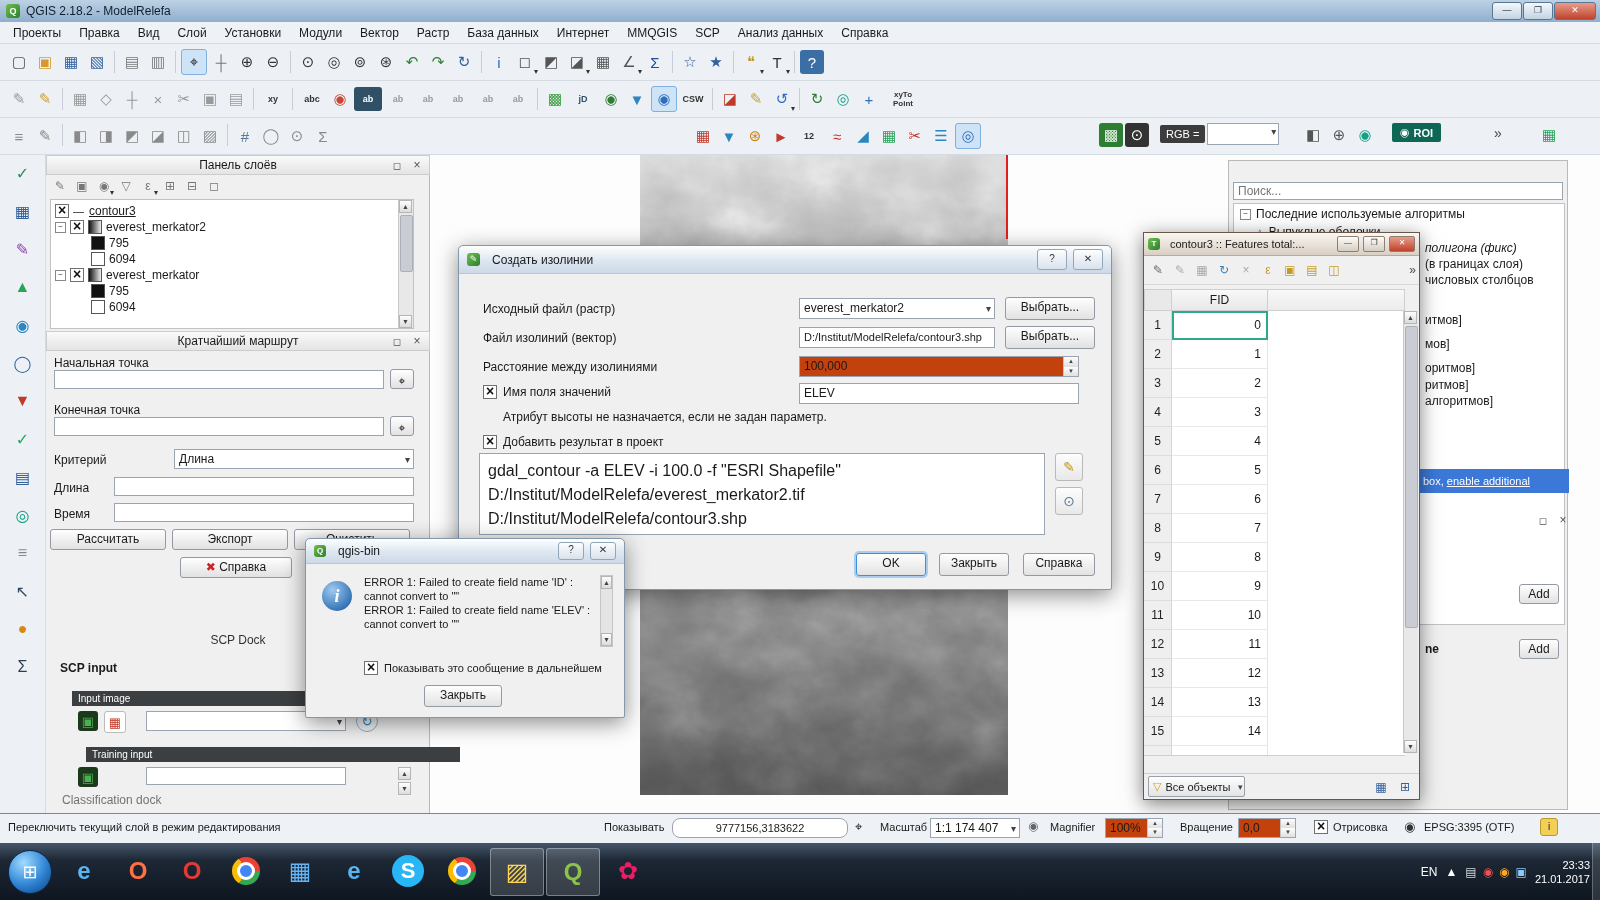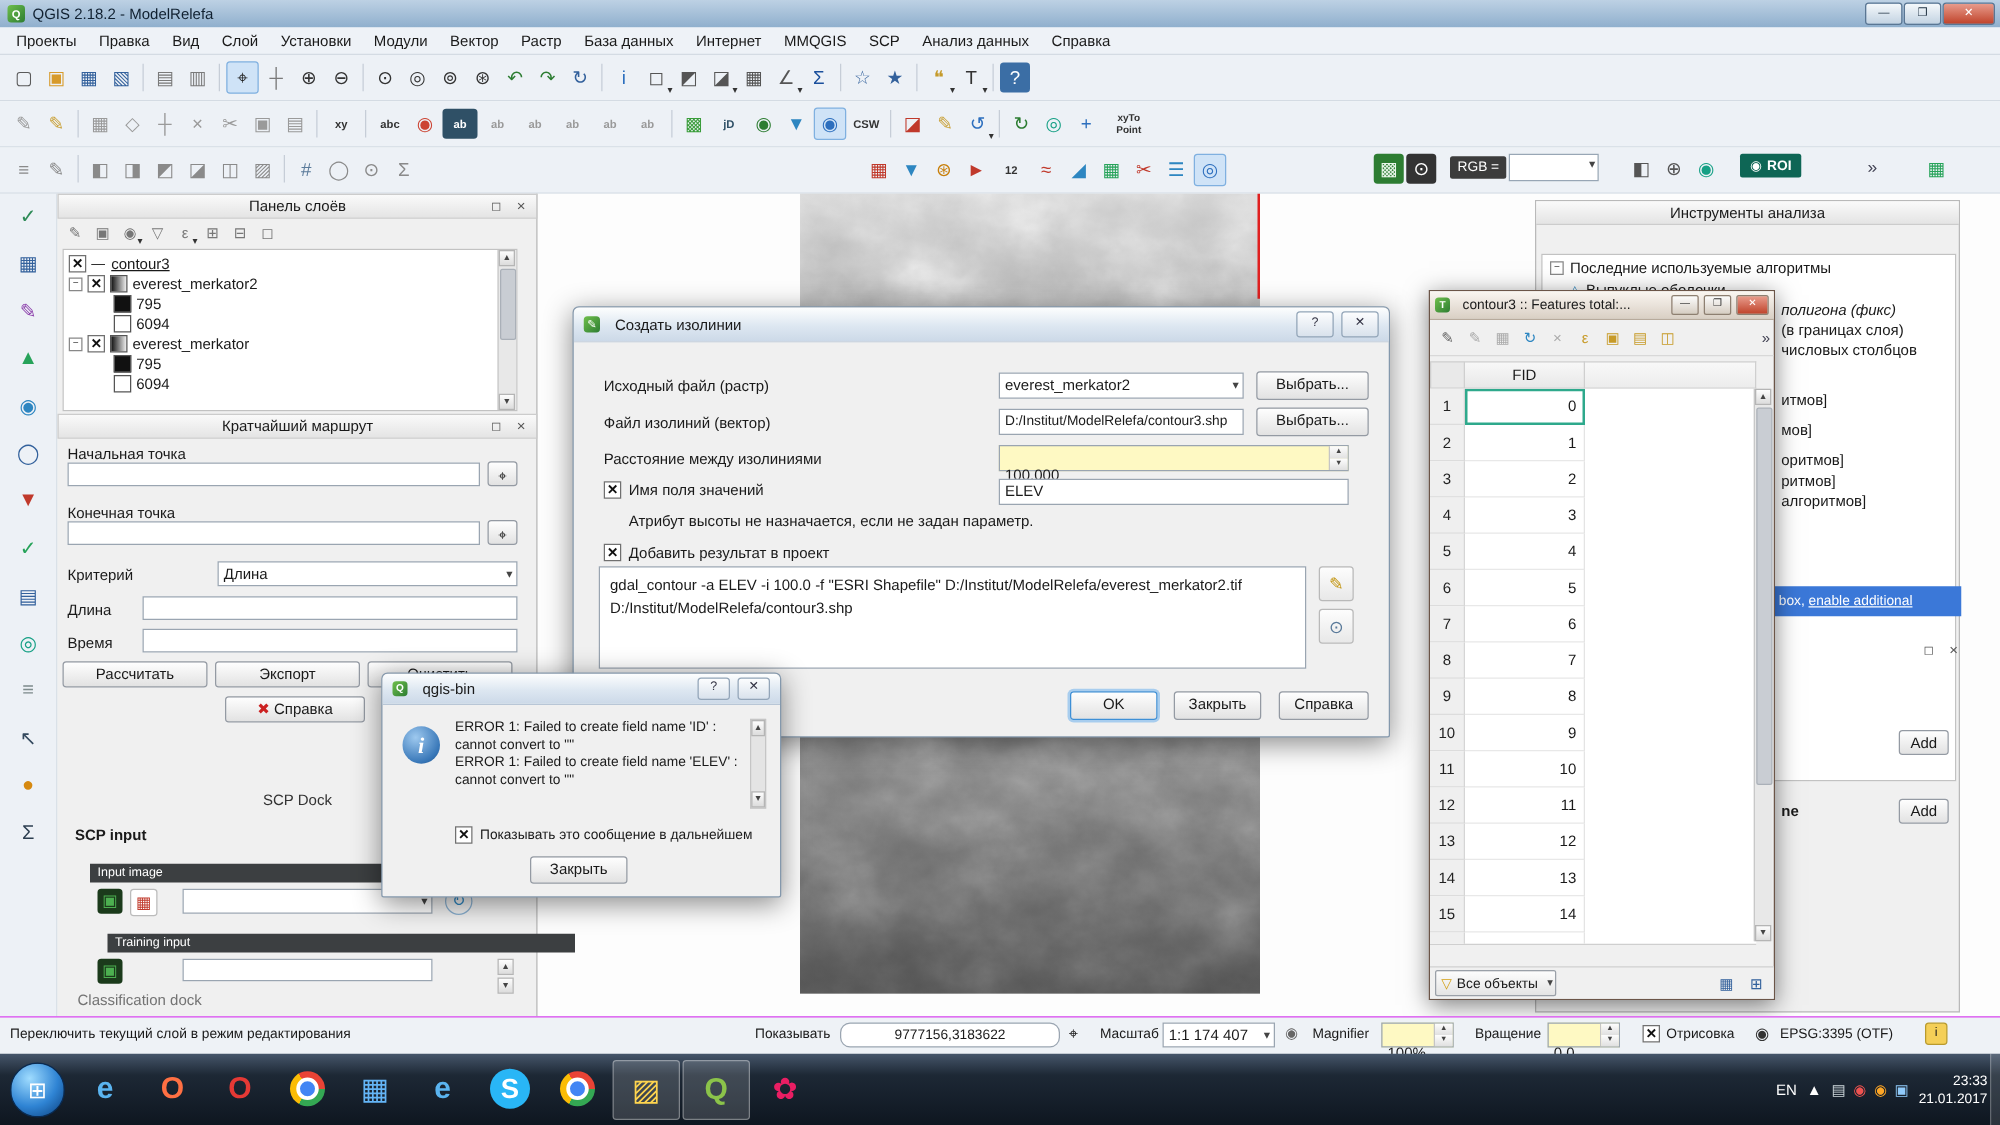--- a/index.html
+++ b/index.html
@@ -72,21 +72,21 @@
   .layer-name.sel{text-decoration:underline;}
   .vscroll{position:absolute;right:0;top:0;bottom:0;width:14px;background:#e8e8e8;border-left:1px solid #c8c8c8;}
   .vs-btn{position:absolute;left:0;width:13px;height:13px;background:linear-gradient(#fdfdfd,#dcdcdc);border:1px solid #b5b5b5;box-sizing:border-box;font-size:7px;text-align:center;line-height:11px;color:#444;}
   .vs-up{top:0;} .vs-up::after{content:"▲";} .vs-down{bottom:0;} .vs-down::after{content:"▼";}
   .vs-thumb{position:absolute;left:1px;width:11px;background:#c9cdd3;border:1px solid #aab0b8;border-radius:2px;}
 
   .fld-label{position:absolute;font-size:12px;color:#1a1a1a;}
   .text-input{position:absolute;background:#fff;border:1px solid #9aa5b1;box-sizing:border-box;font-size:12px;padding:1px 4px;line-height:16px;}
   .combo{position:absolute;background:#fff;border:1px solid #9aa5b1;box-sizing:border-box;font-size:12px;padding:1px 20px 1px 4px;line-height:16px;}
   .combo::after{content:"▾";position:absolute;right:3px;top:2px;font-size:10px;color:#444;}
-  .spin{position:absolute;background:#fef9c3;border:1px solid #9aa5b1;box-sizing:border-box;font-size:12px;padding:15px 18px 1px 4px;line-height:16px;}
+  .spin{position:absolute;background:#c2410c;border:1px solid #9aa5b1;box-sizing:border-box;font-size:12px;padding:1px 18px 1px 4px;line-height:16px;}
   .spin .arr{position:absolute;right:0;top:0;bottom:0;width:14px;border-left:1px solid #c5c5c5;display:flex;flex-direction:column;}
   .spin .arr i{flex:1;font-style:normal;font-size:6px;line-height:8px;text-align:center;background:linear-gradient(#fdfdfd,#e0e0e0);color:#444;}
   .btn{position:absolute;background:linear-gradient(#fefefe,#e2e2e2);border:1px solid #949aa3;border-radius:3px;
     font-size:12px;text-align:center;box-sizing:border-box;padding-top:2px;}
   .btn.focus{border:1px solid #3d8fd6;box-shadow:0 0 0 2px #a8cdee;}
   .xbtn{width:24px;height:20px;line-height:18px;}
   .scp-group-hd{position:absolute;height:15px;background:#3c3f41;color:#fff;font-size:10px;line-height:15px;padding-left:6px;box-sizing:border-box;}
   .chip{position:absolute;width:20px;height:20px;border-radius:3px;display:flex;align-items:center;justify-content:center;font-size:13px;}
 
   
@@ -145,21 +145,21 @@
   .dlg{position:absolute;background:#f0f0f0;border:1px solid #8498ac;border-radius:5px 5px 2px 2px;
     box-shadow:0 5px 22px rgba(0,0,0,.45);box-sizing:border-box;}
   .dlg-title{height:27px;background:linear-gradient(#fdfefe,#dde7f1 55%,#ccd9e8);border-bottom:1px solid #b8c6d6;
     border-radius:5px 5px 0 0;display:flex;align-items:center;padding:0 8px;font-size:12px;gap:6px;}
   .dlg-title .spacer{flex:1;}
   .dlg-btn{width:28px;height:19px;border:1px solid #93a5b8;border-radius:3px;background:linear-gradient(#fcfdfe,#d9e2ec);
     font-size:10px;line-height:17px;text-align:center;color:#334;}
   .contour-dlg{left:458px;top:245px;width:654px;height:345px;z-index:20;}
   .err-dlg{left:305px;top:538px;width:320px;height:180px;z-index:30;}
   .cmd-box{position:absolute;left:20px;top:207px;width:566px;height:82px;background:#fff;border:1px solid #9aa5b1;
-    box-sizing:border-box;font-size:12px;padding:5px 8px;line-height:1.5;word-wrap:break-word;}
+    box-sizing:border-box;font-size:16px;padding:5px 8px;line-height:1.5;word-wrap:break-word;}
   .side-chip{position:absolute;width:26px;height:26px;border:1px solid #b9b9b9;border-radius:3px;
     background:linear-gradient(#fdfdfd,#e8e8e8);display:flex;align-items:center;justify-content:center;font-size:14px;}
   .info-circle{position:absolute;left:16px;top:42px;width:30px;height:30px;border-radius:50%;
     background:radial-gradient(circle at 35% 30%,#9ec9ef,#3877b8 70%,#1d4f86);color:#fff;
     font-family:"Liberation Serif","DejaVu Serif",serif;font-style:italic;font-weight:bold;font-size:18px;
     display:flex;align-items:center;justify-content:center;}
   .err-lines{position:absolute;left:58px;top:36px;width:232px;height:72px;font-size:11px;line-height:14px;overflow:hidden;}
   .err-scroll{position:absolute;left:294px;top:36px;width:13px;height:72px;background:#e4e4e4;border:1px solid #c5c5c5;box-sizing:border-box;}
 
   
@@ -516,23 +516,21 @@
     <div class="chip" style="left:32px;top:612px;background:#1b3a1b">
         <span style="color:#4caf50">▣</span>
       </div>
     <div class="text-input" style="left:100px;top:612px;width:200px;height:18px"></div>
     <span class="vs-btn vs-up" style="position:absolute;left:352px;top:612px"></span>
     <span class="vs-btn vs-down" style="position:absolute;left:352px;top:627px;bottom:auto"></span>
     <div class="fld-label" style="left:16px;top:638px;color:#737373">Classification dock</div>
   </div>
 
   <div class="analysis-panel">
-    <div class="ap-title">
-      <span>Инструменты анализа</span>
-    </div>
+    <input class="text-input ap-search" placeholder="Поиск..." style="">
     <div class="ap-tree">
       <div class="ap-row">
         <span class="expander">−</span>
         <span>Последние используемые алгоритмы</span>
       </div>
       <div class="ap-row" style="padding-left:22px">
         <span style="color:#2d86c1;font-size:10px">△</span>
         <span>Выпуклые оболочки</span>
       </div>
     </div>

